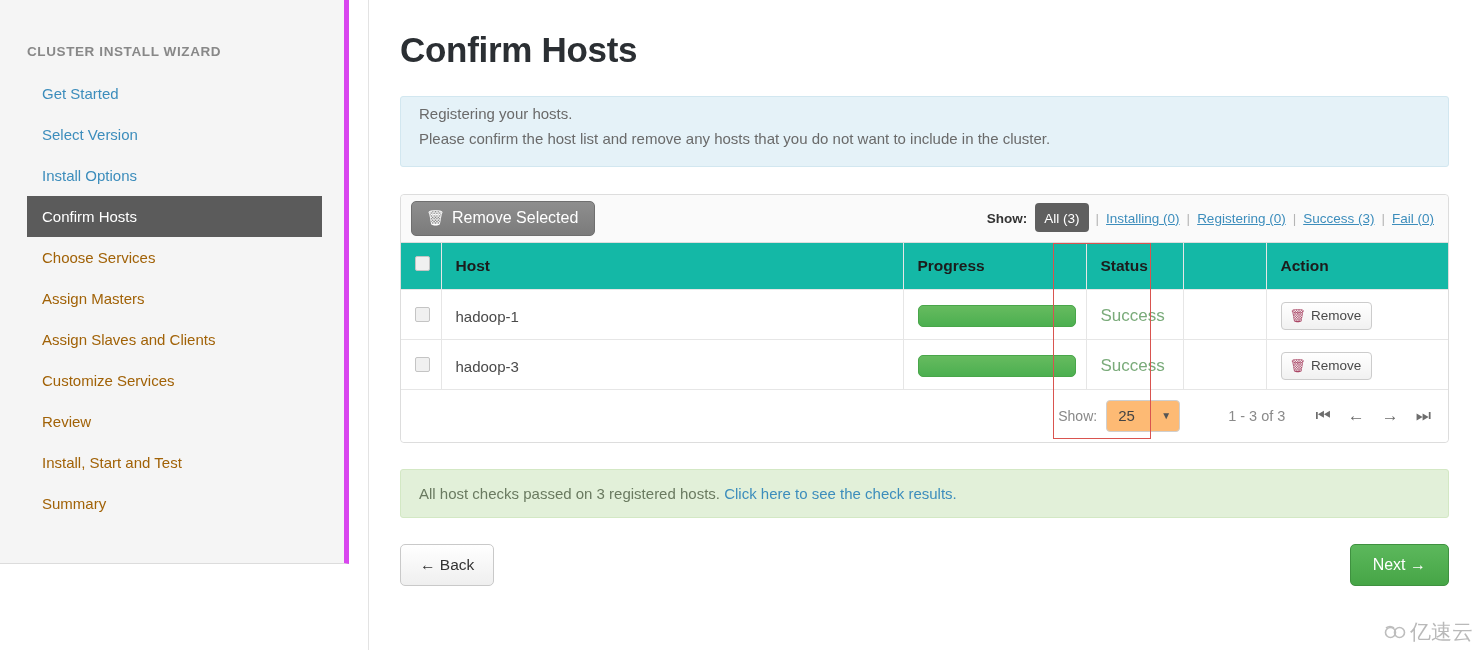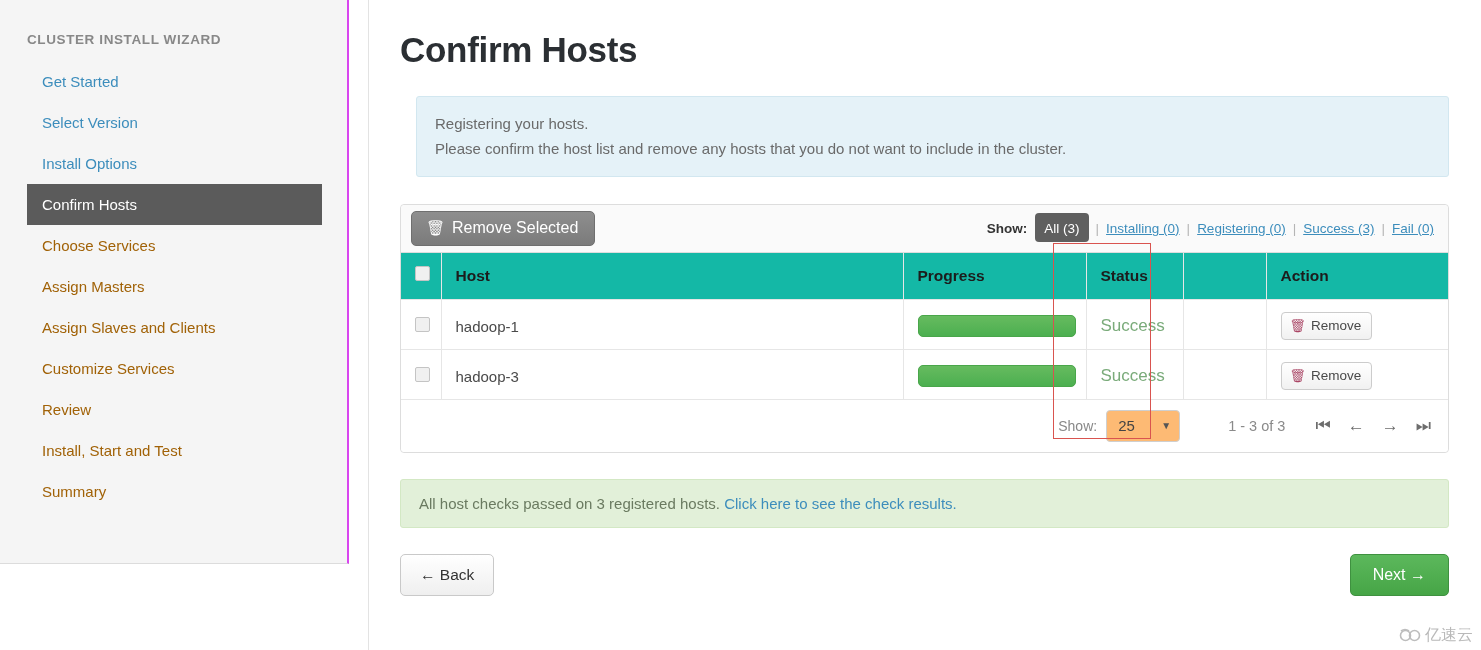--- a/index.html
+++ b/index.html
@@ -11,23 +11,23 @@
     overflow: hidden;
   }
 
   #app { display: flex; width: 1481px; height: 650px; }
 
   
   #sidebar {
     width: 349px;
     height: 564px;
     background: #f5f5f5;
-    border-right: 2px solid #d946ef;
+    border-right: 5px solid #d946ef;
     border-bottom: 1px solid #dcdcdc;
-    padding-top: 32px;
+    padding-top: 44px;
     flex: 0 0 349px;
   }
   .wizard-title {
     font-size: 13.5px;
     font-weight: bold;
     letter-spacing: 0.6px;
     color: #888888;
     padding: 0 0 14px 27px;
   }
   .nav-item {
@@ -64,26 +64,25 @@
     color: #2b2f33;
     margin: 0 0 26px 0;
     letter-spacing: -0.3px;
   }
 
   
   .alert-info {
     background: #e5f2f8;
     border: 1px solid #d2e7f0;
     border-radius: 3px;
-    padding: 14px 18px 15px 18px;
+    padding: 4px 18px 15px 18px;
     color: #6a6a6a;
     font-size: 15px;
     line-height: 25px;
     margin-bottom: 27px;
-    margin-left: 16px;
   }
 
   
   .panel {
     border: 1px solid #dddddd;
     border-radius: 4px;
     background: #fff;
     overflow: visible;
   }
   .panel-head {
@@ -277,21 +276,21 @@
     padding: 11px 22px;
     cursor: pointer;
   }
 
   
   #watermark {
     position: absolute;
     right: 8px; bottom: 4px;
     display: flex; align-items: center; gap: 4px;
     color: #b9b9b9;
-    font-size: 16px;
+    font-size: 21px;
     font-family: "DejaVu Sans", sans-serif;
   }
 </style>
 </head>
 <body>
 
 <div id="app">
 
   <nav id="sidebar">
     <div class="wizard-title">CLUSTER INSTALL WIZARD</div>

